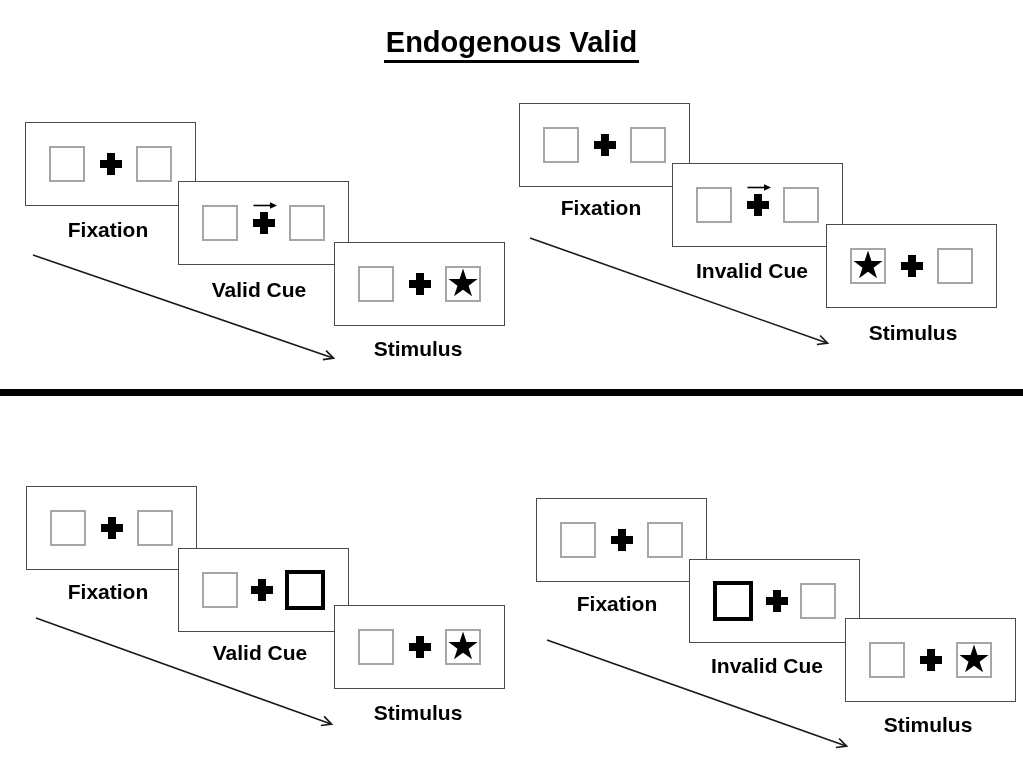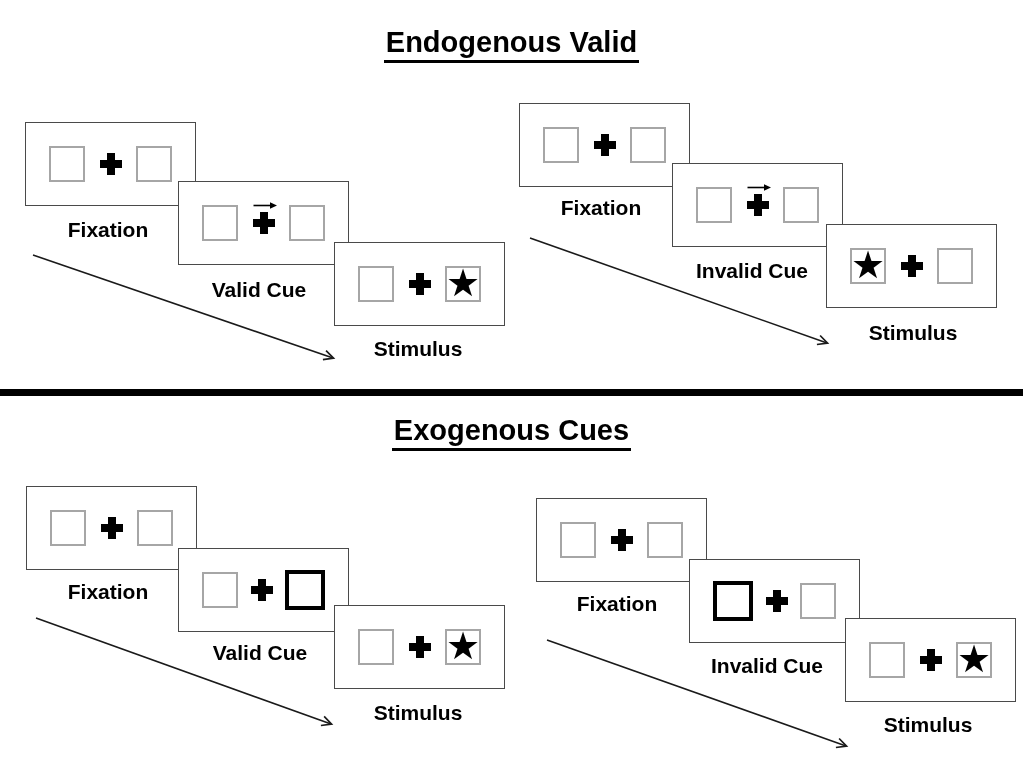--- a/index.html
+++ b/index.html
@@ -198,23 +198,20 @@
     <div class="plabel" style="left:601px;top:196px">Fixation</div>
     <div class="plabel" style="left:752px;top:259px">Invalid Cue</div>
     <div class="plabel" style="left:913px;top:321px">Stimulus</div>
     <svg class="seq-arrow" style="left:522px;top:232px" width="316" height="120">
       <line x1="8" y1="6" x2="305" y2="111" marker-end="url(#ah)"></line>
     </svg>
   </div>
 
   <div class="divider"></div>
 
-  <div class="section-title" style="top:414px">
-    <span class="ul">Exogenous Cues</span>
-  </div>
 
   <div>
     <div class="panel" style="left:26px;top:486px">
       <div class="sq"></div>
       <div class="center">
         <div class="plus"></div>
       </div>
       <div class="sq"></div>
     </div>
     <div class="panel" style="left:178px;top:548px">

